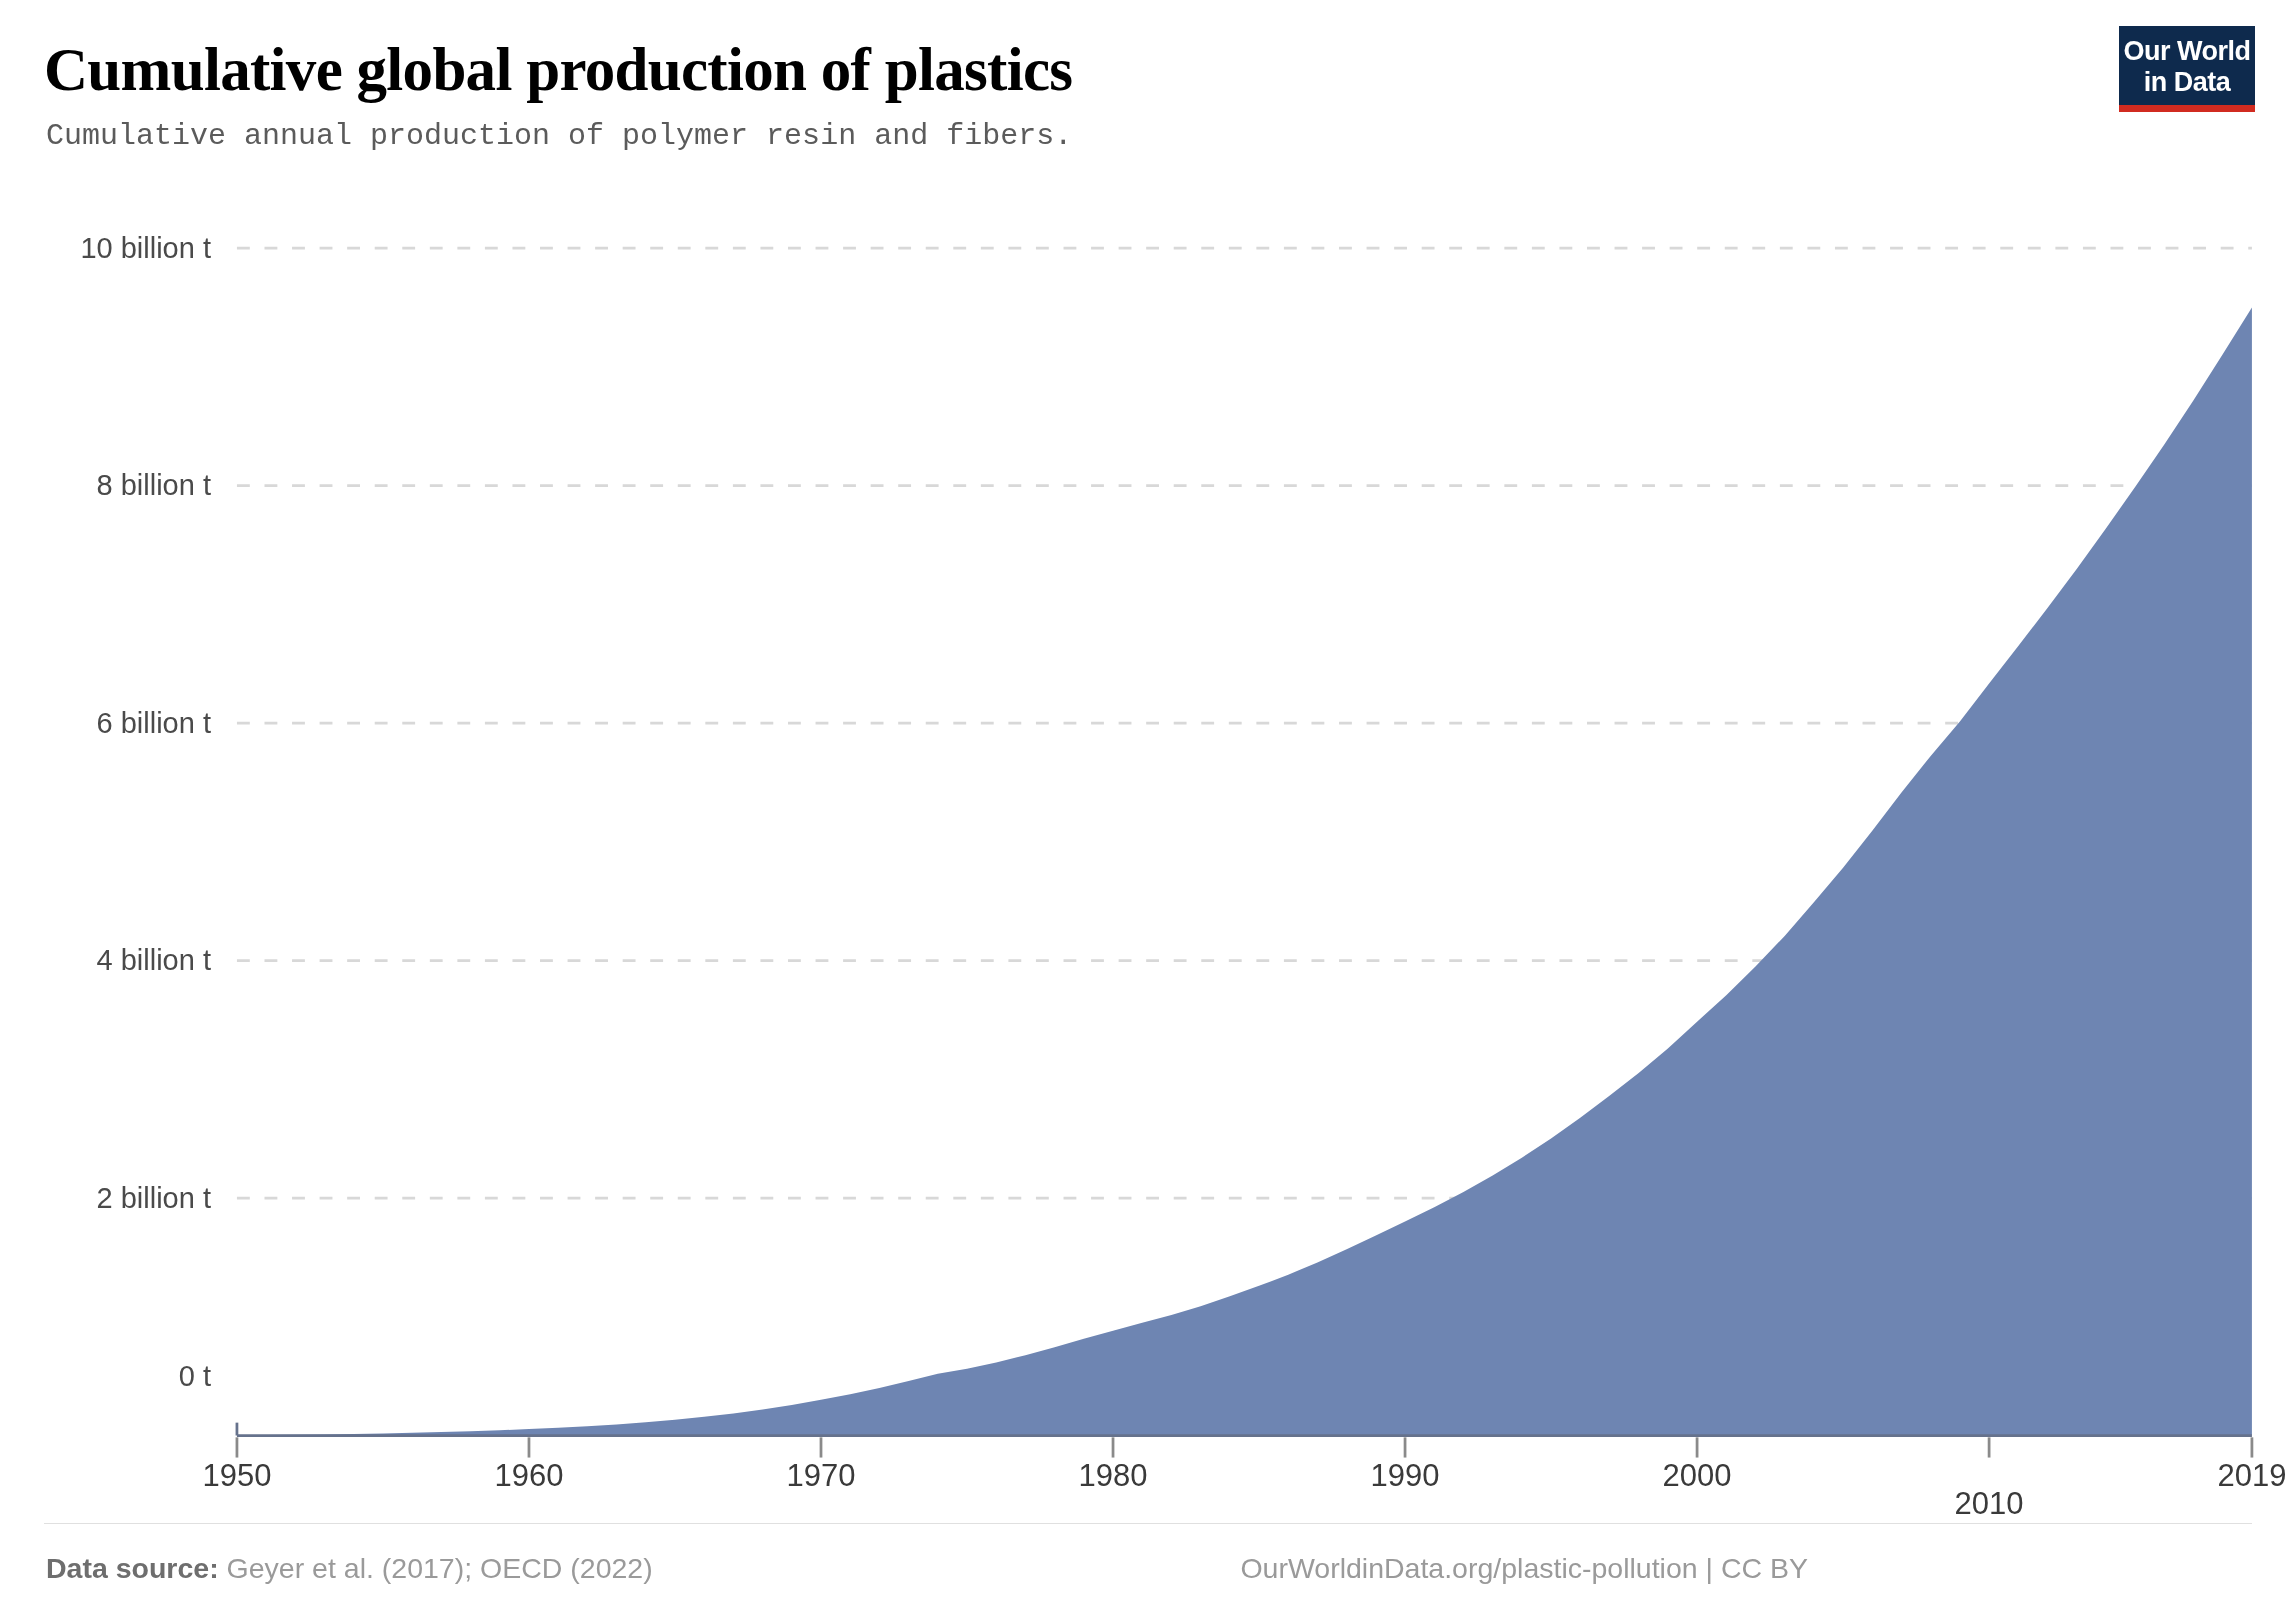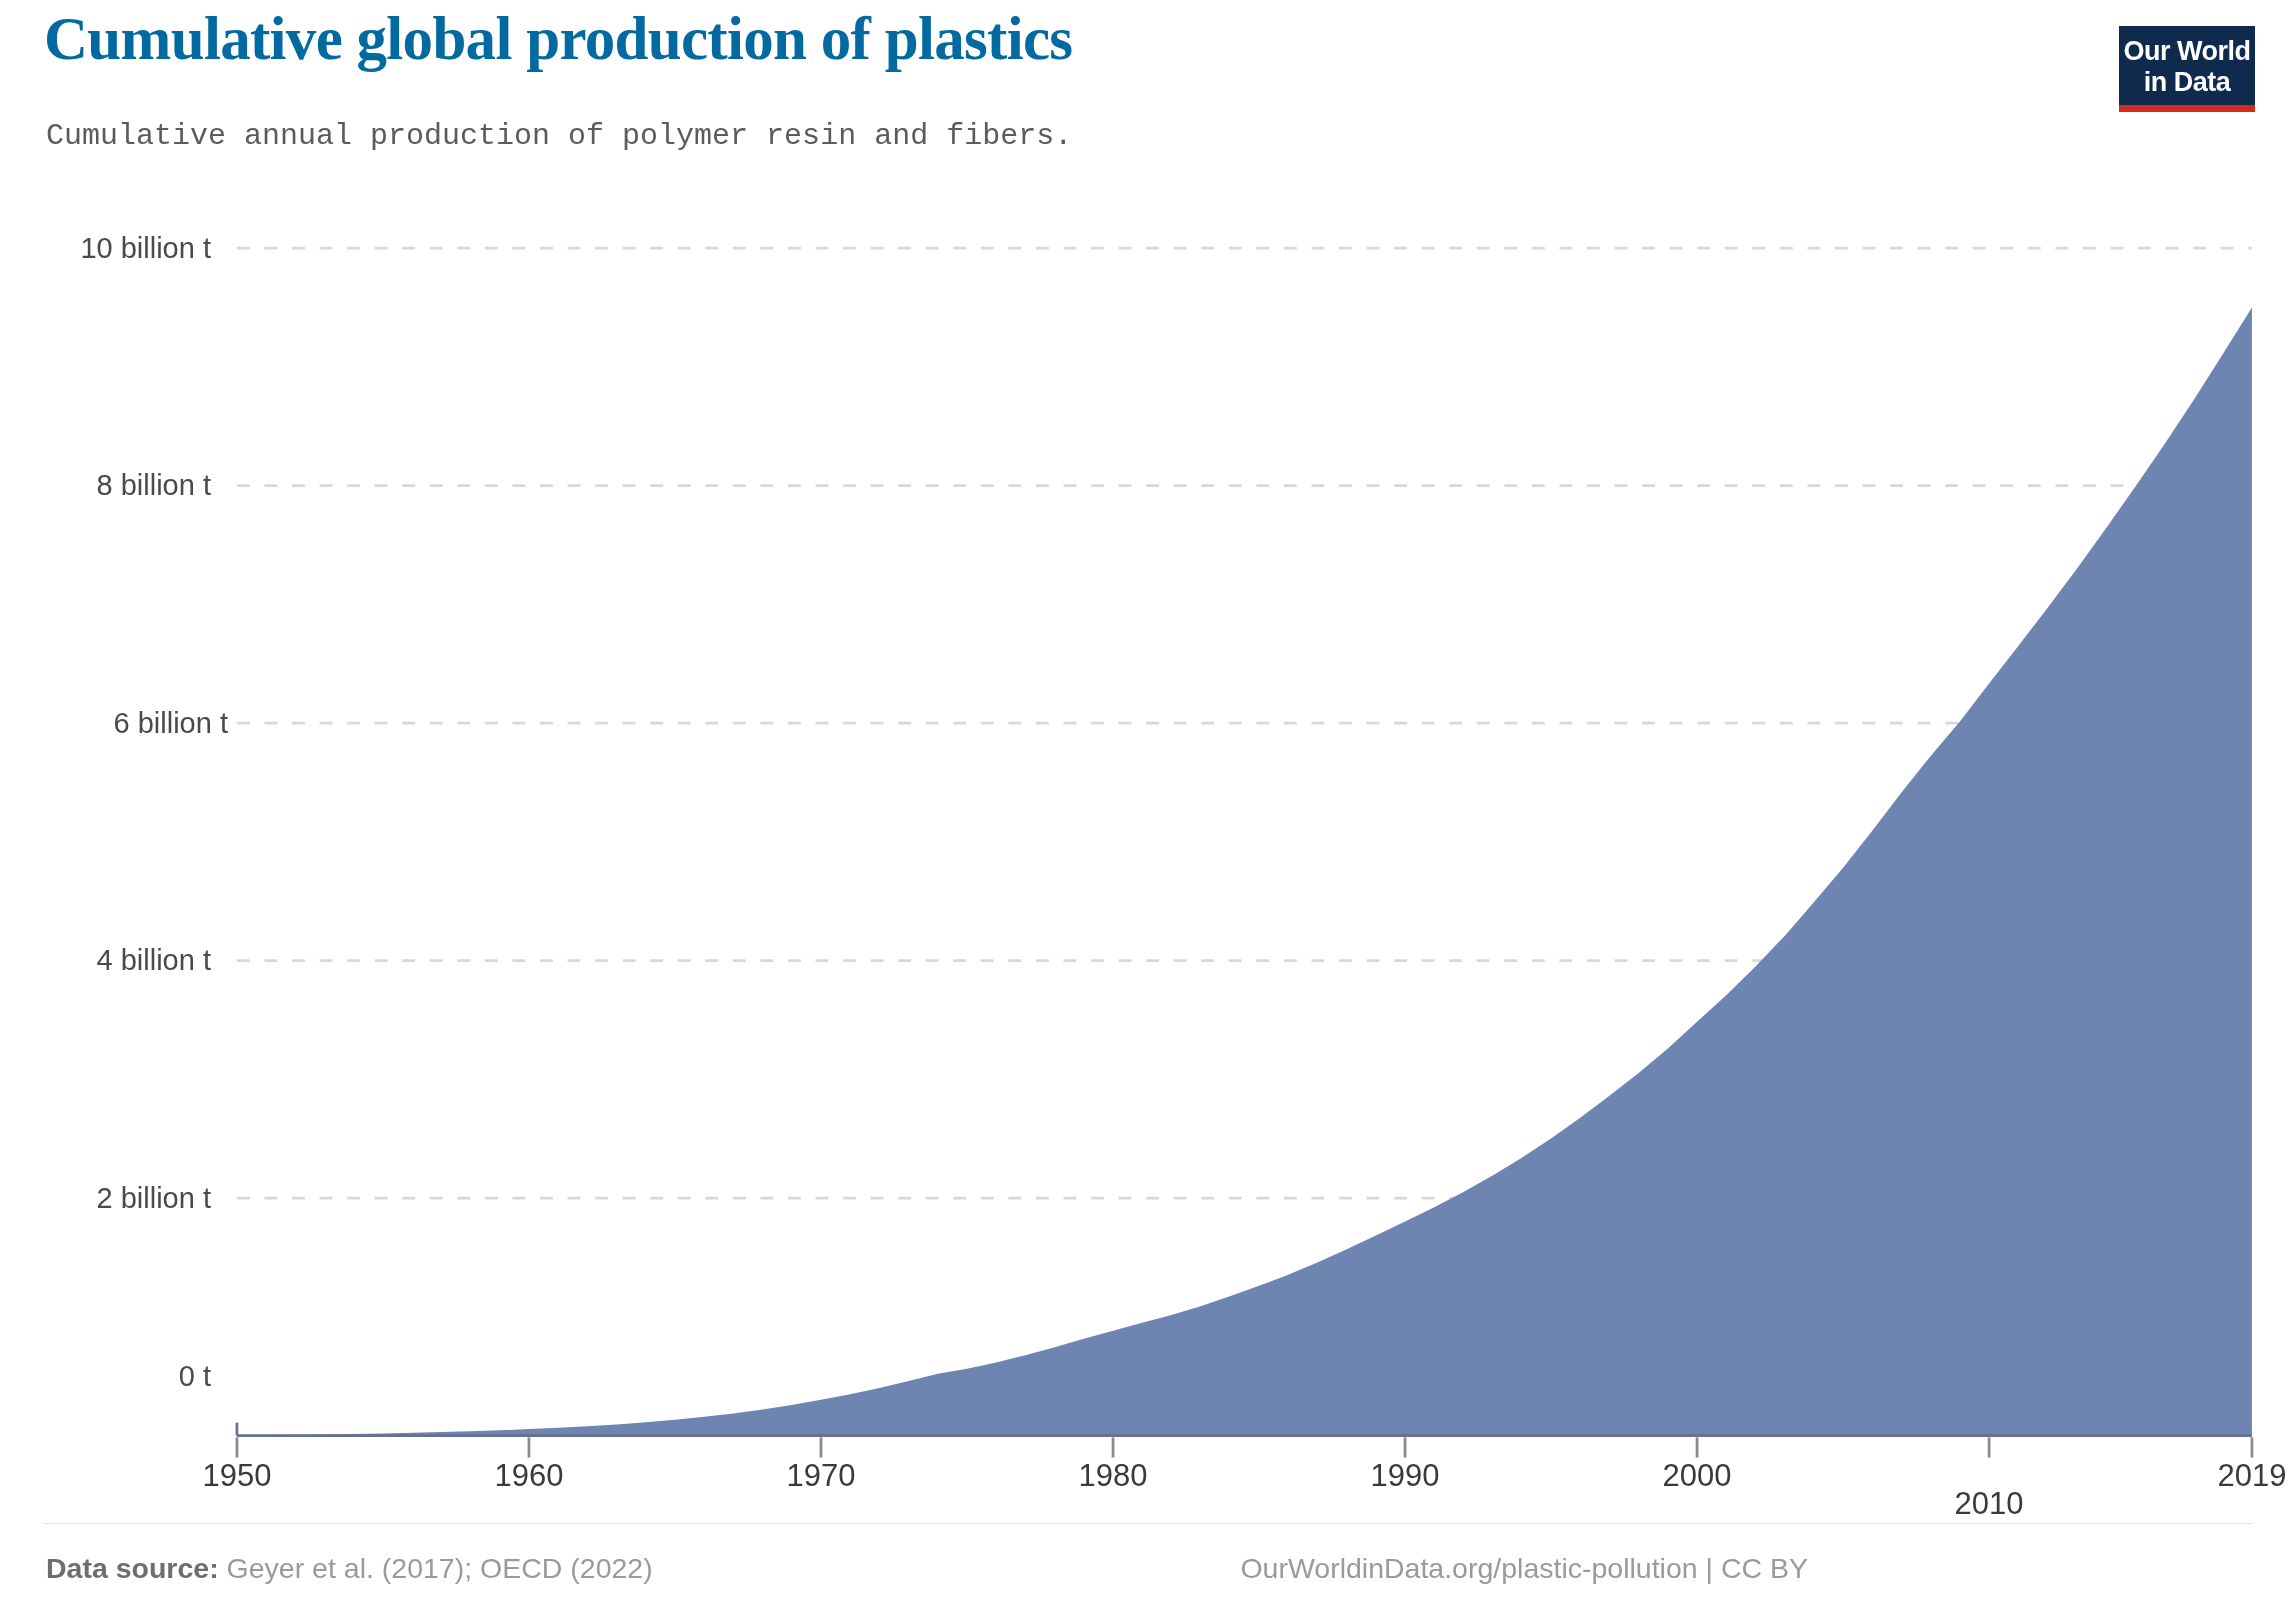--- a/index.html
+++ b/index.html
@@ -18,26 +18,26 @@
   
   #header {
     position: absolute;
     left: 0; top: 0;
     width: 2296px;
     height: 193px;
   }
   #chart-title {
     position: absolute;
     left: 44px;
-    top: 4px;
+    top: 35px;
     font-family: "Liberation Serif", "DejaVu Serif", serif;
     font-weight: 700;
     font-size: 61px;
     letter-spacing: -0.7px;
-    color: #0369a1;
+    color: #000000;
     white-space: nowrap;
   }
   #chart-subtitle {
     position: absolute;
     left: 46px;
     top: 119px;
     font-size: 30px;
     color: #5b5b5b;
     white-space: nowrap;
     font-family: Liberation Mono, monospace;
@@ -191,21 +191,21 @@
         <line x1="1529.8840579710145" x2="1529.8840579710145" y1="1565" y2="1587" stroke="#8a8a8a" stroke-width="3"></line>
         <line x1="1847.855072463768" x2="1847.855072463768" y1="1565" y2="1587" stroke="#8a8a8a" stroke-width="3"></line>
         <line x1="2165.826086956522" x2="2165.826086956522" y1="1565" y2="1587" stroke="#8a8a8a" stroke-width="3"></line>
         <line x1="2452" x2="2452" y1="1565" y2="1587" stroke="#8a8a8a" stroke-width="3"></line>
       </g>
   </svg>
   <div id="ylabels">
       <div class="grid-label" style="top: 1376px;">0 t</div>
       <div class="grid-label" style="top: 1198px;">2 billion t</div>
       <div class="grid-label" style="top: 960px;">4 billion t</div>
-      <div class="grid-label" style="top: 723px; padding-left: 17px;">6 billion t</div>
+      <div class="grid-label" style="top: 723px;">6 billion t</div>
       <div class="grid-label" style="top: 485px;">8 billion t</div>
       <div class="grid-label" style="top: 248px;">10 billion t</div>
     </div>
   <div id="xlabels">
       <div class="x-label" style="left: 237px;">1950</div>
       <div class="x-label" style="left: 529px;">1960</div>
       <div class="x-label" style="left: 821px;">1970</div>
       <div class="x-label" style="left: 1113px;">1980</div>
       <div class="x-label" style="left: 1405px;">1990</div>
       <div class="x-label" style="left: 1697px;">2000</div>

